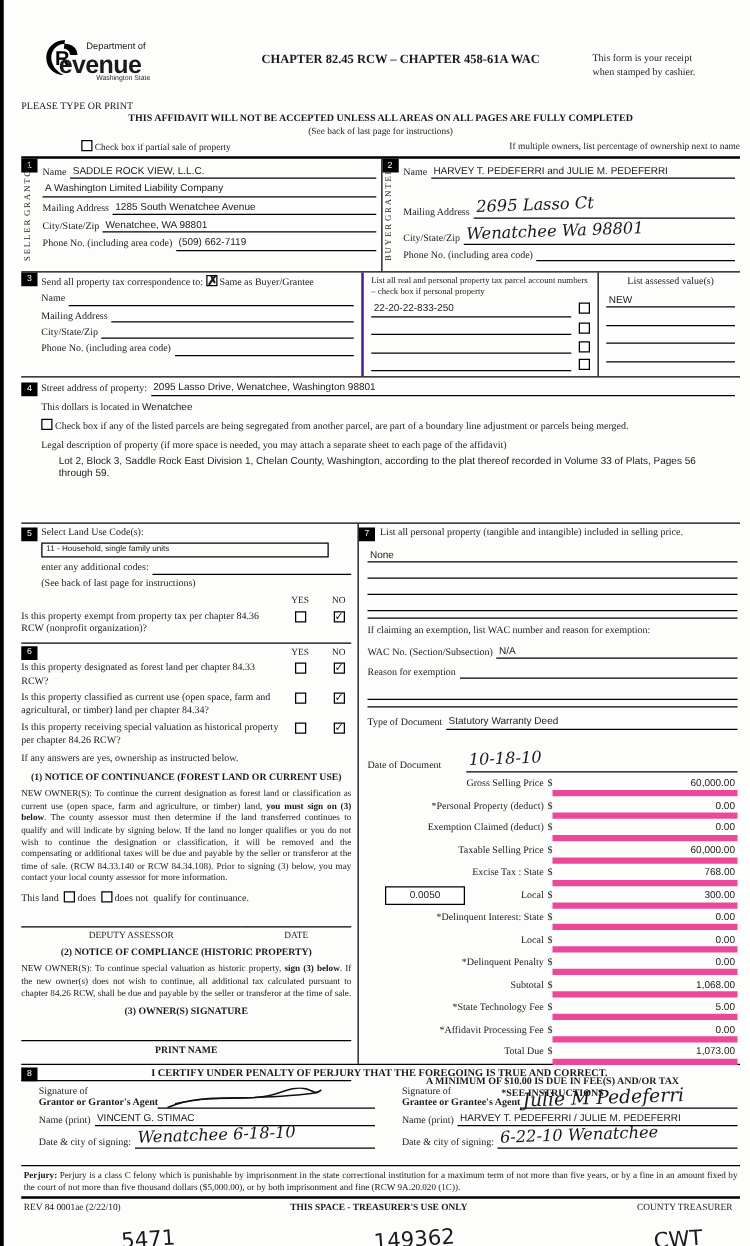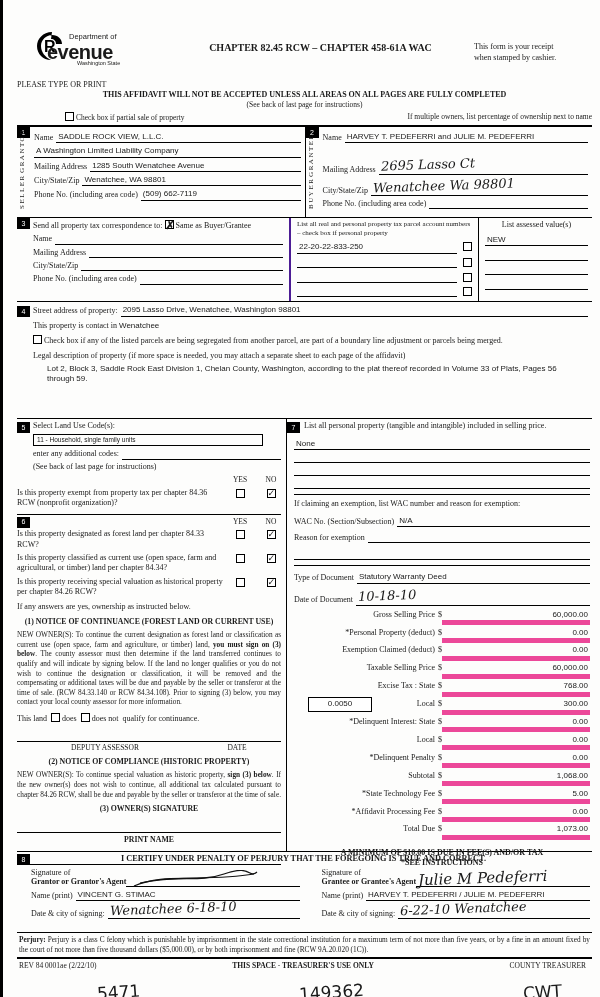--- a/index.html
+++ b/index.html
@@ -266,21 +266,21 @@
     </div>
   </div>
 
   <div class="sec4">
     <span class="badge">4</span>
     <div class="sec4-in">
       <div class="fline" style="margin-top:0;">
           <span class="lbl">Street address of property:</span>
         <span class="val sans">2095 Lasso Drive, Wenatchee, Washington 98801</span>
         </div>
-      <div style="margin-top:4px;"><span>This property is contact in</span>
+      <div style="margin-top:4px;"><span>This dollars is located in</span>
         <span class="sans">Wenatchee</span></div>
       <div style="margin-top:4px;"><span class="cb"></span>
         <span>Check box if any of the listed parcels are being segregated from another parcel, are part of a boundary line adjustment or parcels being merged.</span></div>
       <div style="margin-top:4px;">Legal description of property (if more space is needed, you may attach a separate sheet to each page of the affidavit)</div>
       <div class="sans indent" style="margin-top:3px; width:540px;">Lot 2, Block 3, Saddle Rock East Division 1, Chelan County, Washington, according to the plat thereof recorded in Volume 33 of Plats, Pages 56 through 59.</div>
     </div>
   </div>
 
   <div class="main">
 
@@ -390,21 +390,21 @@
         </div>
       <div class="fline" style="margin-top:7px;">
           <span class="val"></span>
         </div>
 
       <div class="hr7"></div>
       <div class="fline" style="margin-top:6px;">
           <span class="lbl">Type of Document</span>
         <span class="val sans">Statutory Warranty Deed</span>
         </div>
-      <div class="fline" style="margin-top:6px; height:16px;">
+      <div class="fline" style="margin-top:18px; height:16px;gap:17px;">
           <span class="lbl">Date of Document</span>
         <span class="val"><span class="hw">10-18-10</span></span>
         </div>
 
       <div style="margin-top:4px;">
         <div class="taxrow">
             <span class="tr-label">Gross Selling Price</span>
             <span>$</span>
             <span class="tr-line sans">60,000.00</span>
           </div>

